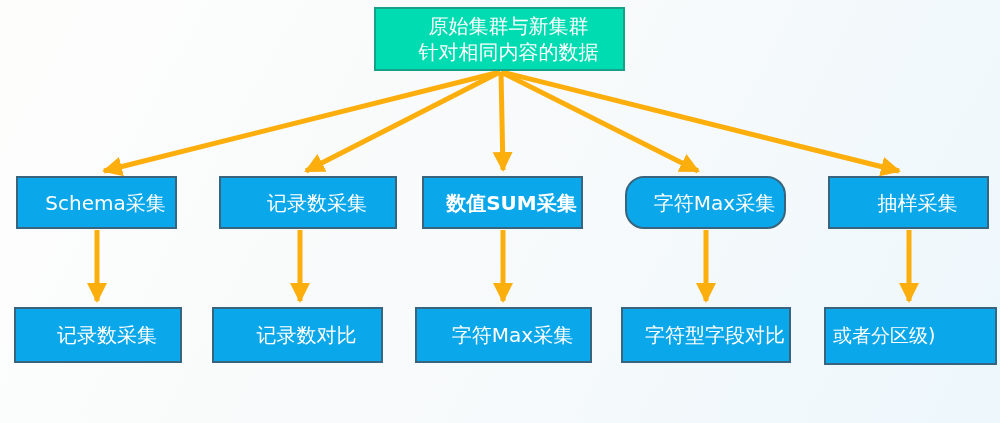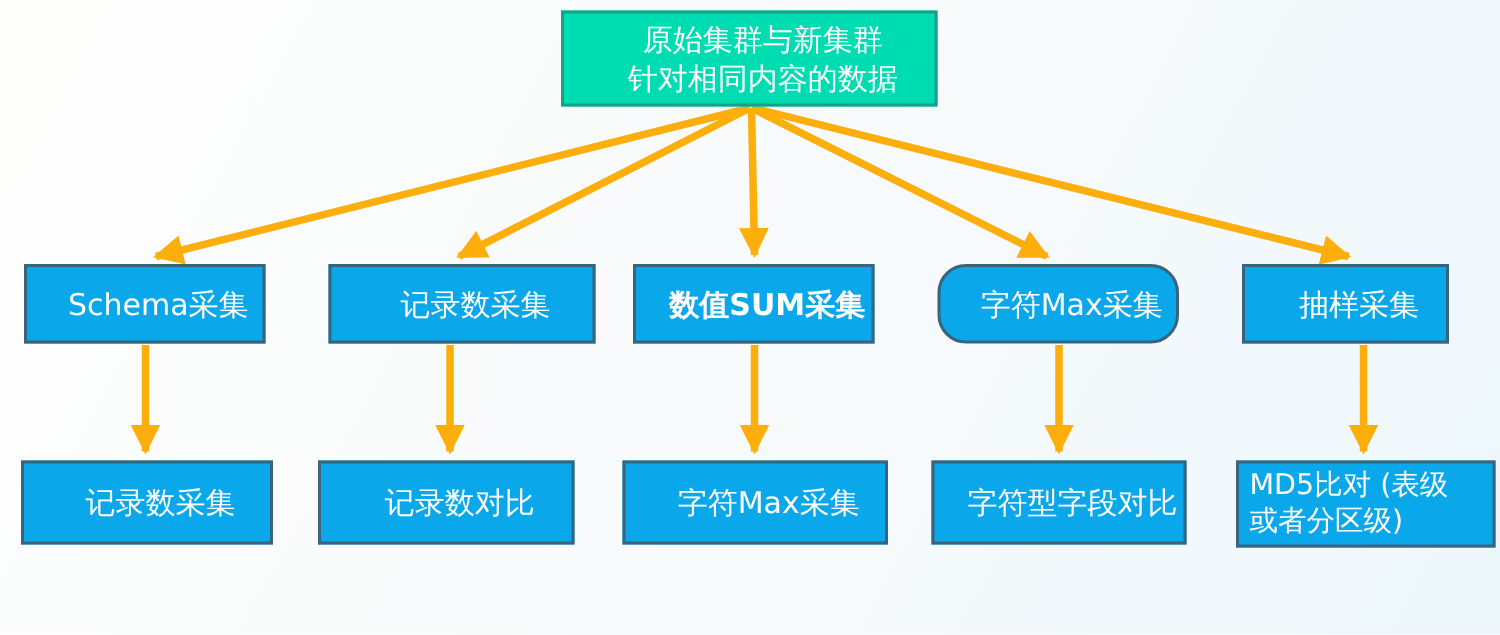--- a/index.html
+++ b/index.html
@@ -46,21 +46,21 @@
     background: var(--node-fill);
     border: 2px solid var(--node-border);
     font-size: 20px;
   }
   .row-collect .node { top: 176px; height: 53px; }
   .row-compare .node { top: 307px; height: 56px; }
   #m1 { left: 16px;  width: 161px; }
   #m2 { left: 219px; width: 178px; }
   #m3 { left: 422px; width: 161px; font-weight: bold; }
   #m4 { left: 625px; width: 161px; border-radius: 19px; }
-  #m5 { left: 828px; width: 138px; }
+  #m5 { left: 828px; width: 161px; }
   #b1 { left: 14px;  width: 168px; }
   #b2 { left: 212px; width: 171px; }
   #b3 { left: 415px; width: 177px; }
   #b4 { left: 621px; width: 170px; }
   #b5 { left: 824px; width: 173px; height: 58px;
         align-items: flex-start; text-align: left;
         padding-left: 7px; font-size: 19px; line-height: 1.25; }
 </style>
 </head>
 <body>
@@ -117,18 +117,17 @@
     <div id="b2" class="box node">
       <span>记录数对比</span>
     </div>
     <div id="b3" class="box node">
       <span>字符Max采集</span>
     </div>
     <div id="b4" class="box node">
       <span>字符型字段对比</span>
     </div>
     <div id="b5" class="box node">
-      <span>MD5比对 (表级</span>
       <span>或者分区级)</span>
     </div>
   </div>
 
 </div>
 
 </body></html>

